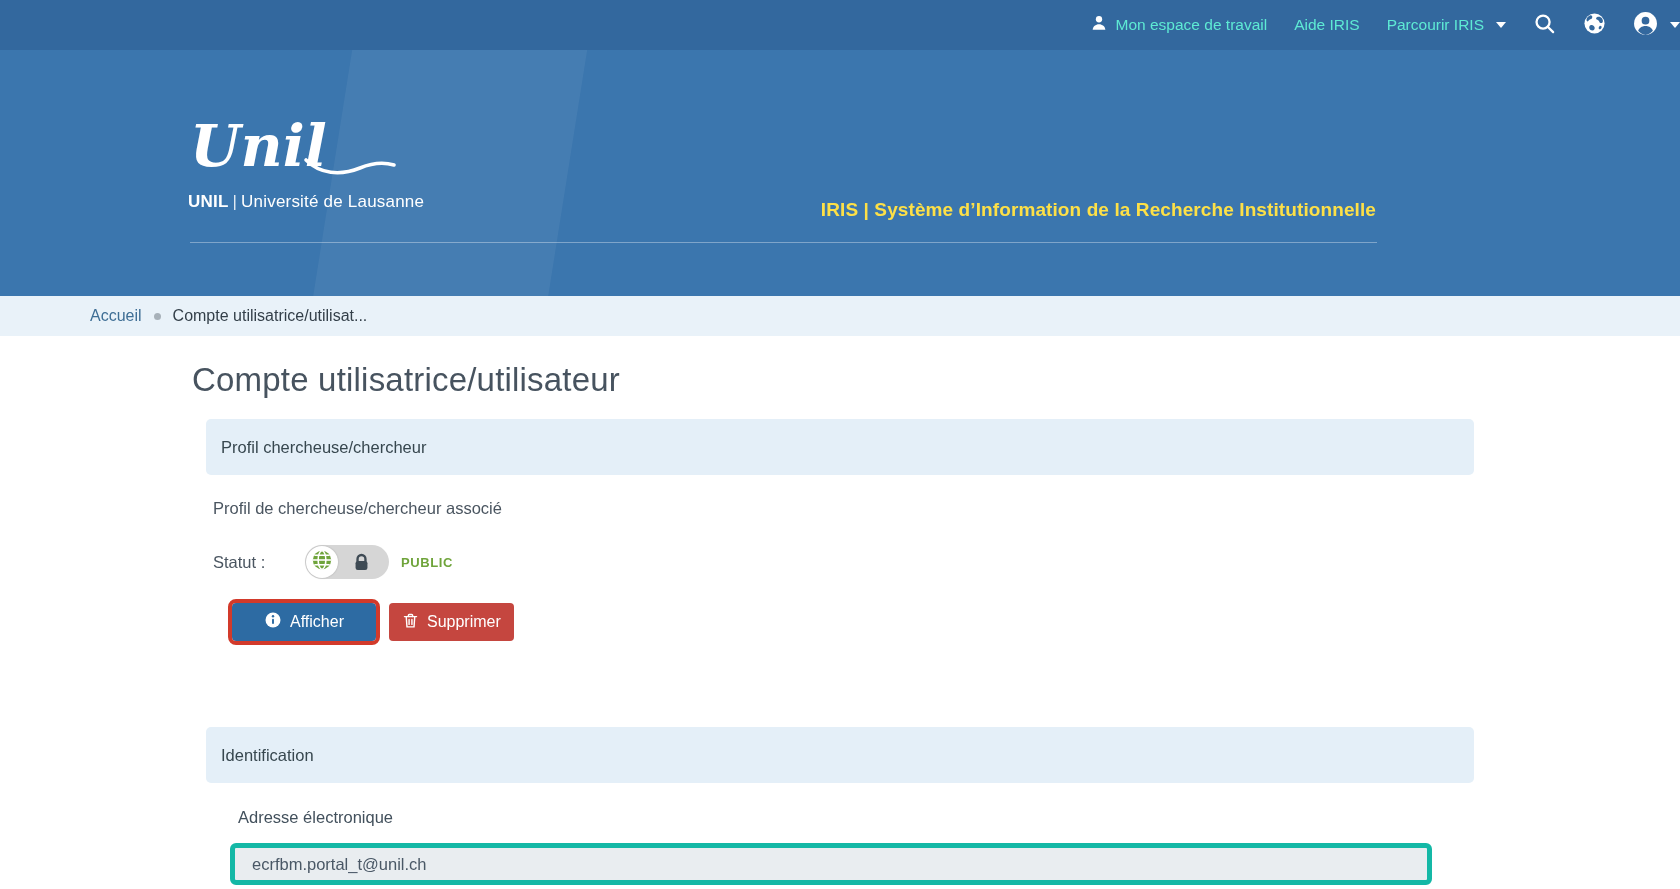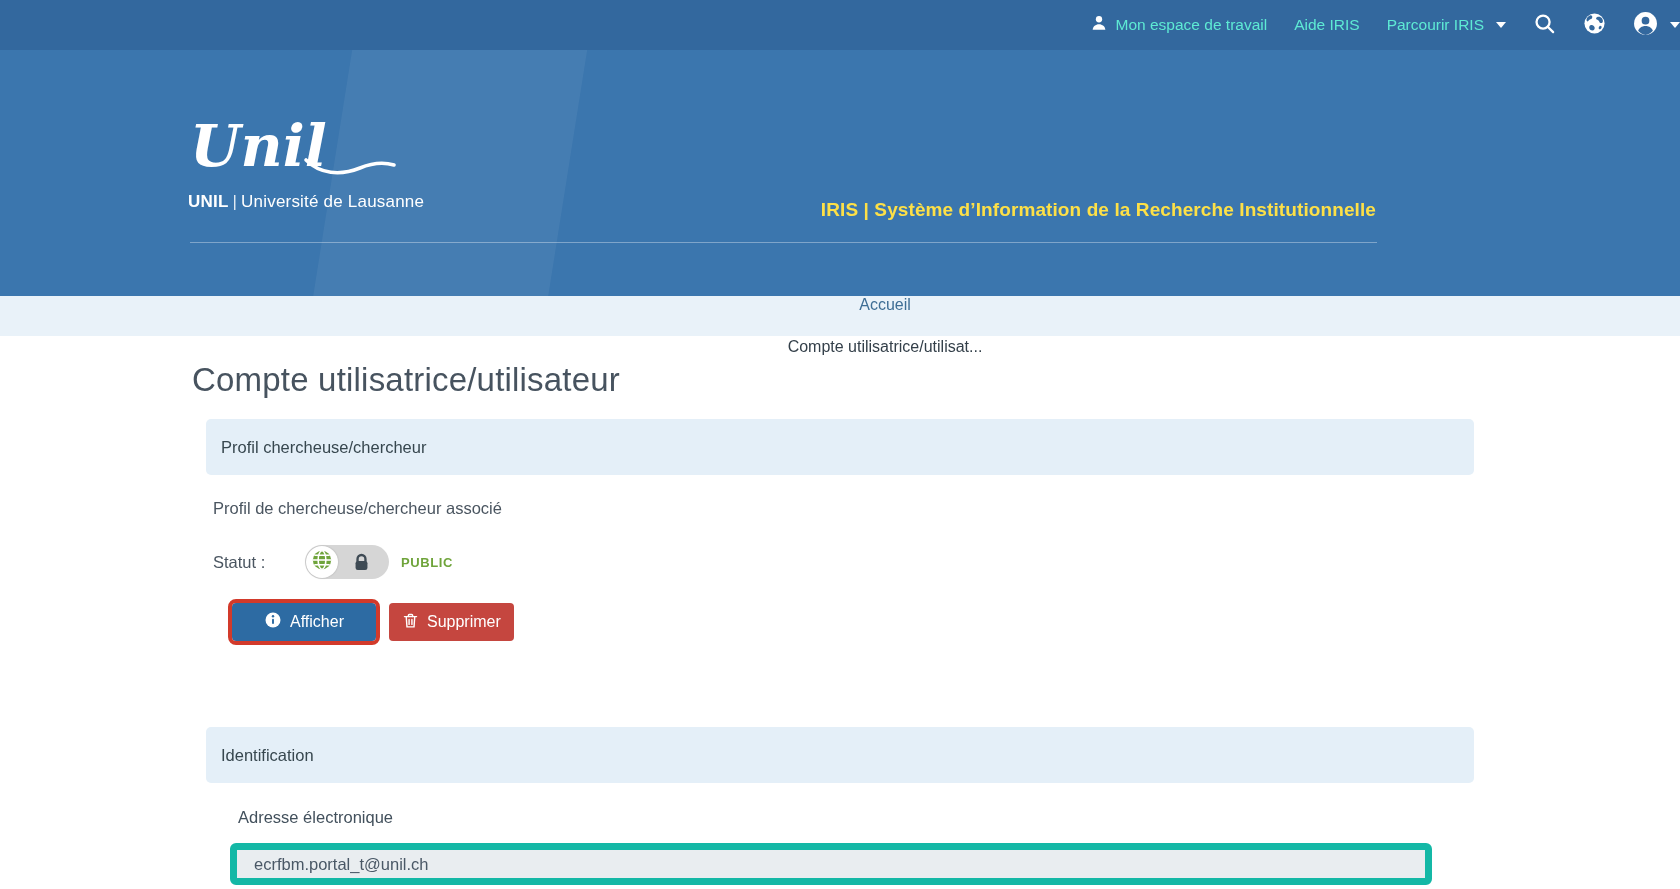--- a/index.html
+++ b/index.html
@@ -23,21 +23,21 @@
   .logo-sub { font-size:17px; margin-top:0; letter-spacing:0.2px; }
   .logo-sub b { font-weight:700; }
   .logo-sub .pipe { opacity:0.85; padding:0 4px; }
   .app-title { position:absolute; right:304px; top:102px; font-size:19px; font-weight:700;
                color:#fde047; letter-spacing:0.1px;margin-top:47px; }
   .header-divider { position:absolute; left:190px; right:303px; top:192px;
                     border-top:1px solid rgba(255,255,255,0.35); }
 
   
   .breadcrumb-bar { height:40px; background:#E9F2F9; display:flex; align-items:center;
-                    padding-left:90px; gap:12px; font-size:16px;flex-direction:column; }
+                    padding-left:90px; gap:12px; font-size:16px; }
   .breadcrumb-bar .home { color:#3E6E95; cursor:pointer; }
   .breadcrumb-bar .dot { width:7px; height:7px; border-radius:50%; background:#A7B1B9; }
   .breadcrumb-bar .current { color:#333F49; }
 
   
   .container { margin-left:192px; width:1284px; }
   h1.page-title { margin-top:22px; font-size:33px; line-height:44px; font-weight:500;
                   color:#47535F; letter-spacing:0.2px; }
   .card-header { margin-left:14px; margin-top:17px; width:1268px; height:56px;
                  background:#E4EFF8; border-radius:5px; display:flex; align-items:center;
@@ -58,21 +58,21 @@
   .btn { display:inline-flex; align-items:center; gap:8px; height:38px; padding:0 32px;
          border:none; border-radius:4px; color:#fff; font-size:16px;
          font-family:"Liberation Sans", sans-serif; cursor:pointer; }
   .btn-show { background:#2D6BA3; outline:4px solid #D23A2B; }
   .btn-delete { background:#C5463F; margin-left:13px; padding:0 13px; }
 
   .card2 { margin-top:86px; }
   .card2-body { padding-left:38px; padding-top:25px; }
   .field-label { font-size:16.5px; color:#42505C; margin-left:8px; }
   .text-input { margin-top:16px; width:1202px; height:42px; background:#E9EDF0;
-                border:7px solid #14b8a6; border-radius:6px; padding-left:17px;
+                border:5px solid #14b8a6; border-radius:6px; padding-left:17px;
                 font-size:16.5px; color:#4A5866; font-family:"Liberation Sans", sans-serif; }
   .firstname-label { margin-top:27px; }
 
   .logo-script-svg text { font-family:"DejaVu Serif", serif; font-style:italic; font-weight:700; }
 </style>
 </head>
 <body>
 
 <div class="topbar">
   <div class="topbar-item">

